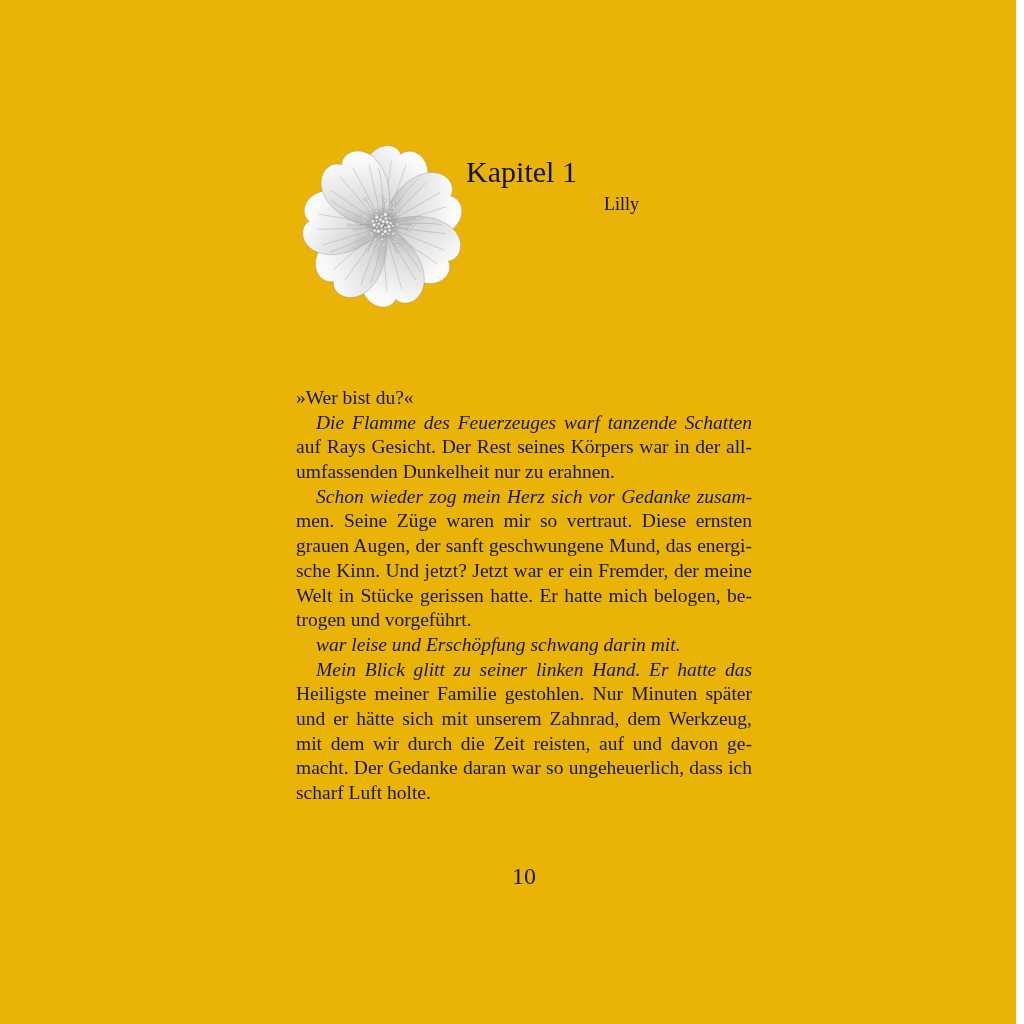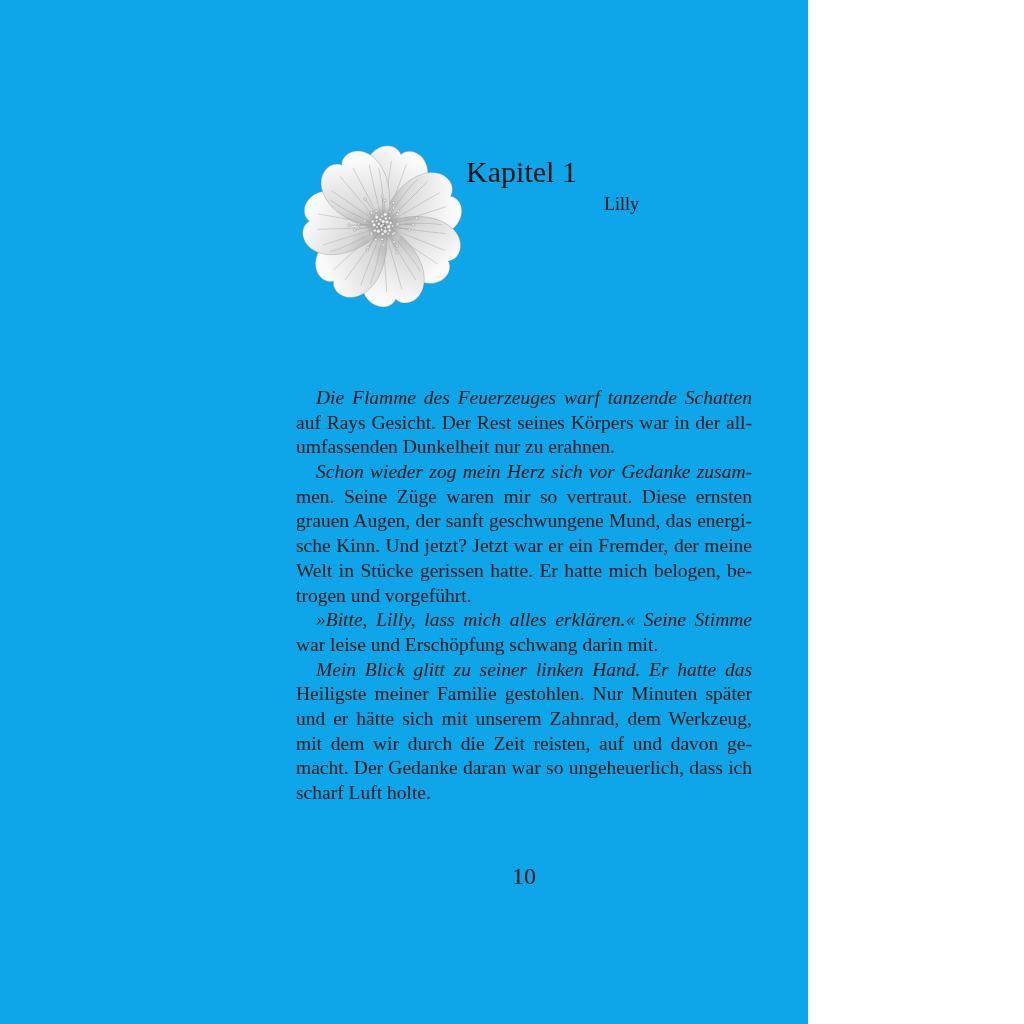--- a/index.html
+++ b/index.html
@@ -2,23 +2,23 @@
 <html><head>
 <meta charset="utf-8">
 <style>
   html, body {
     margin: 0;
     padding: 0;
     background: #ffffff;
   }
   .page {
     position: relative;
-    width: 808px;
+    width: 1016px;
     height: 1024px;
-    background: #0ea5e9;
+    background: #eab308;
     font-family: "Liberation Serif", "DejaVu Serif", serif;
     color: #1a1a1a;
     overflow: hidden;
   }
   .flower {
     position: absolute;
     left: 298px;
     top: 132px;
     width: 170px;
     height: 175px;
@@ -214,35 +214,37 @@
         </g>
     </svg>
 
     <div class="chapter-titles">
       <div class="chapter-title">Kapitel 1</div>
       <div class="chapter-subtitle">Lilly</div>
     </div>
   </div>
 
   <main class="body-text" id="paragraphs">
+      <div class="para">
+        <div class="line last">»Wer bist du?«</div>
+      </div>
       <div class="para indent">
         <div class="line">Die Flamme des Feuerzeuges warf tanzende Schatten</div>
         <div class="line">auf Rays Gesicht. Der Rest seines Körpers war in der all-</div>
         <div class="line last">umfassenden Dunkelheit nur zu erahnen.</div>
       </div>
       <div class="para indent">
         <div class="line">Schon wieder zog mein Herz sich vor Gedanke zusam-</div>
         <div class="line">men. Seine Züge waren mir so vertraut. Diese ernsten</div>
         <div class="line">grauen Augen, der sanft geschwungene Mund, das energi-</div>
         <div class="line">sche Kinn. Und jetzt? Jetzt war er ein Fremder, der meine</div>
         <div class="line">Welt in Stücke gerissen hatte. Er hatte mich belogen, be-</div>
         <div class="line last">trogen und vorgeführt.</div>
       </div>
       <div class="para indent">
-        <div class="line">»Bitte, Lilly, lass mich alles erklären.« Seine Stimme</div>
         <div class="line last">war leise und Erschöpfung schwang darin mit.</div>
       </div>
       <div class="para indent">
         <div class="line">Mein Blick glitt zu seiner linken Hand. Er hatte das</div>
         <div class="line">Heiligste meiner Familie gestohlen. Nur Minuten später</div>
         <div class="line">und er hätte sich mit unserem Zahnrad, dem Werkzeug,</div>
         <div class="line">mit dem wir durch die Zeit reisten, auf und davon ge-</div>
         <div class="line">macht. Der Gedanke daran war so ungeheuerlich, dass ich</div>
         <div class="line last">scharf Luft holte.</div>
       </div>

